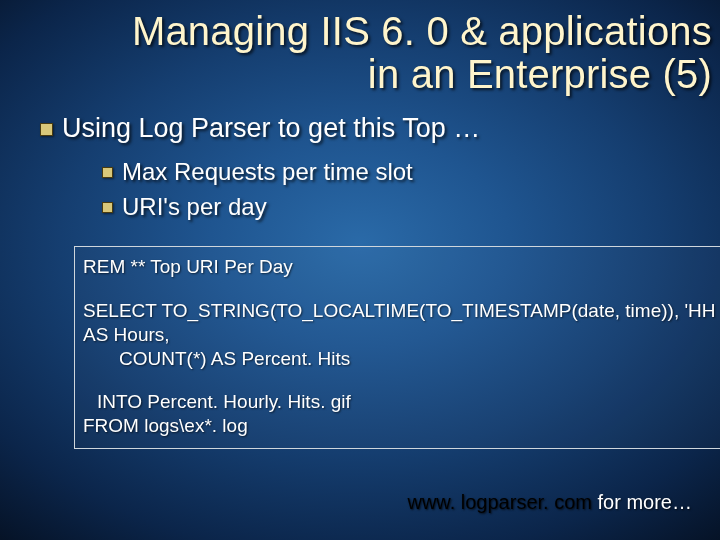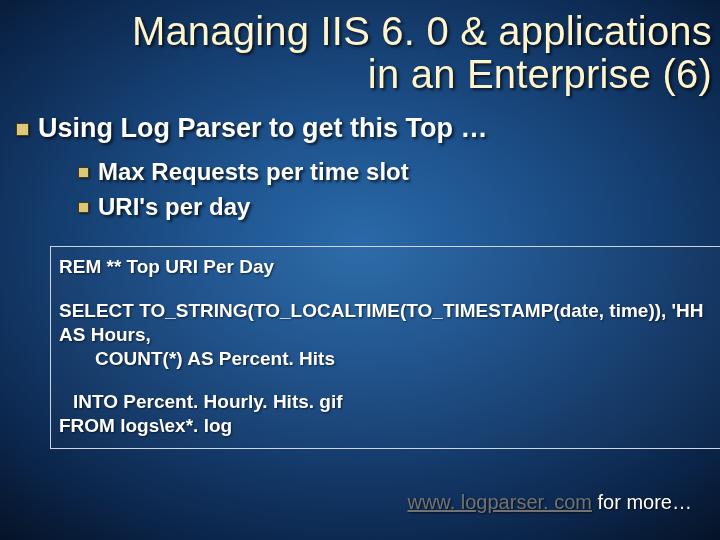--- a/index.html
+++ b/index.html
@@ -20,22 +20,21 @@
     text-align: right;
     color: #fff5cc;
     font-size: 40px;
     line-height: 1.08;
     font-weight: 400;
     letter-spacing: 0.2px;
     text-shadow: 2px 2px 3px rgba(0,0,0,0.7);
     margin: 0 8px 14px 8px;
   }
   .body {
-    padding: 0 0 0 16px;
-    font-weight: bold;
+    padding: 0 0 0 40px;
   }
   ul.lvl1 {
     list-style: none;
     margin: 0;
     padding: 0;
   }
   ul.lvl1 > li {
     position: relative;
     padding-left: 22px;
     font-size: 27px;
@@ -95,33 +94,32 @@
   .codebox .indent-sm { padding-left: 14px; }
   .footnote {
     position: absolute;
     right: 28px;
     bottom: 26px;
     font-size: 20px;
     color: #ffffff;
     text-shadow: 1px 1px 2px rgba(0,0,0,0.7);
   }
   .footnote .link {
-    color: #737373;
-    text-decoration: underline;
+    color: #000000;
     text-align: right;
   }
 </style>
 </head>
 <body>
 
 <div class="slide">
 
   <h1 class="title">
     <span>Managing IIS 6. 0 &amp; applications</span><br>
-    <span>in an Enterprise (6)</span>
+    <span>in an Enterprise (5)</span>
   </h1>
 
   <div class="body">
     <ul class="lvl1">
       <li>
         <span>Using Log Parser to get this Top …</span>
         <ul class="lvl2">
           <li>
             <span>Max Requests per time slot</span>
           </li>

